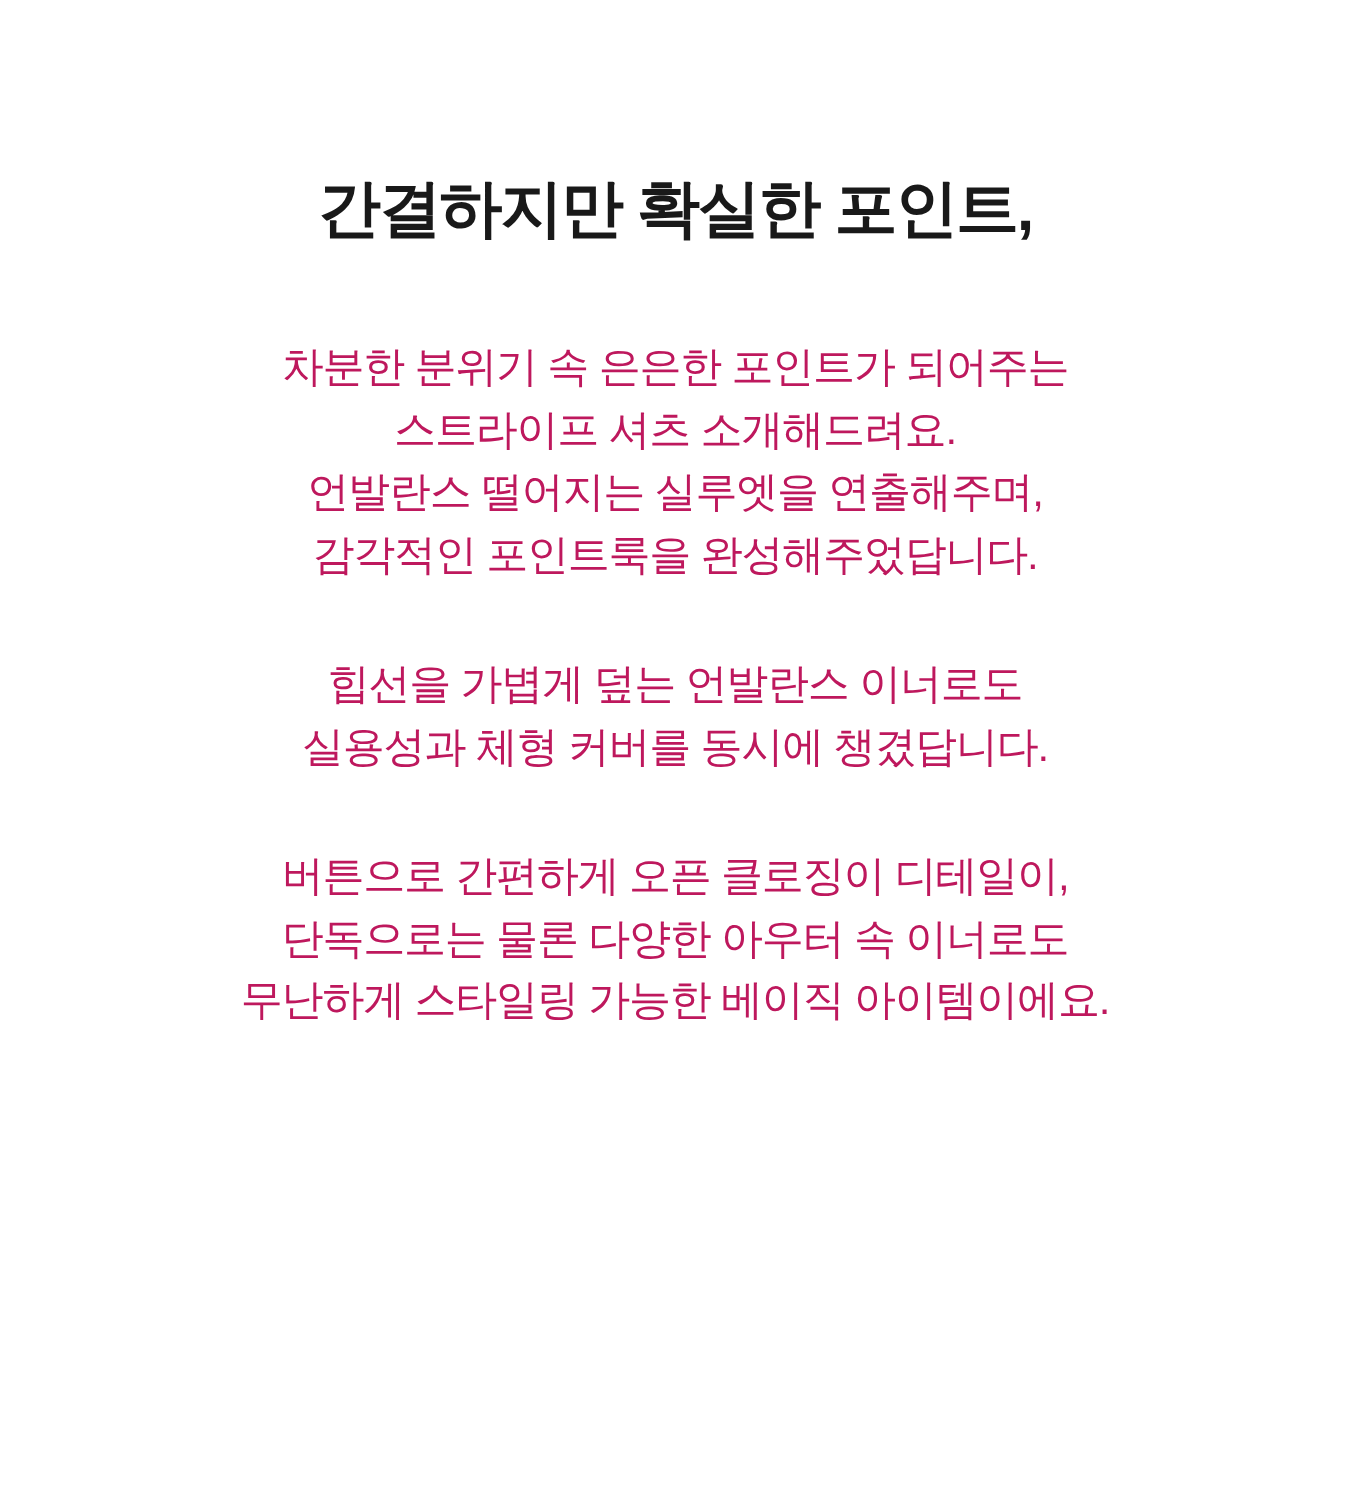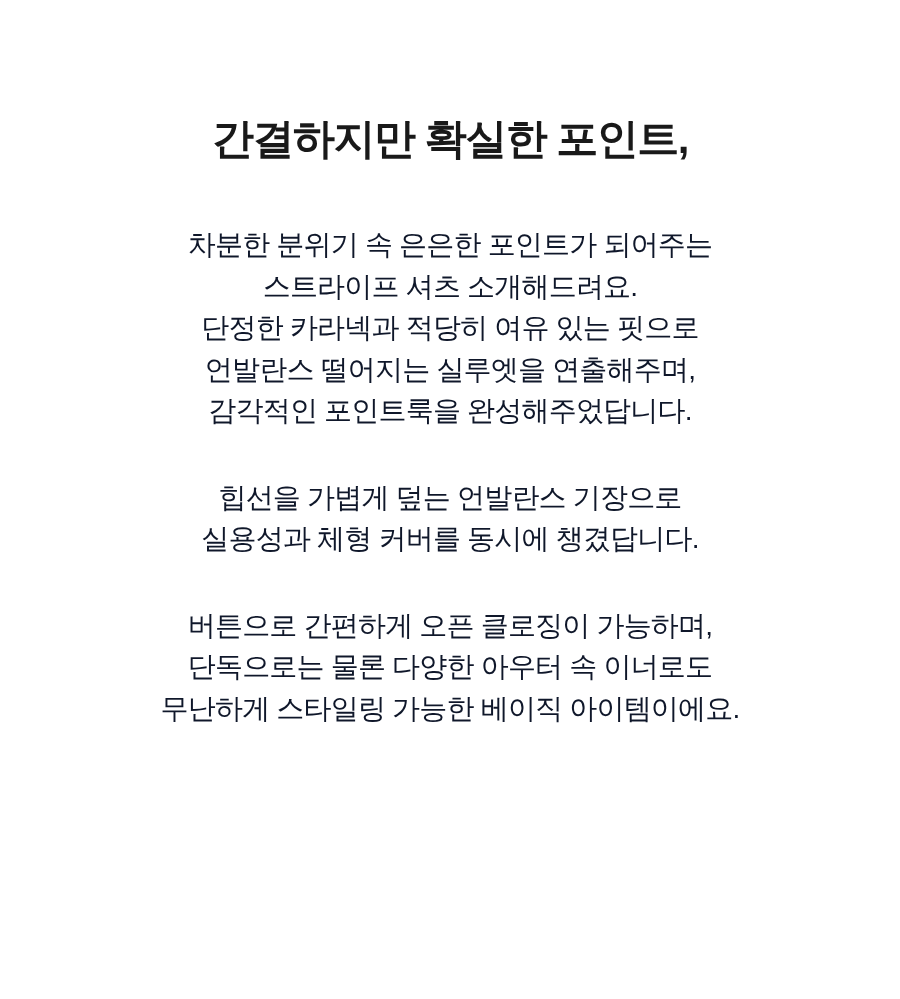--- a/index.html
+++ b/index.html
@@ -25,49 +25,48 @@
     line-height: 56px;
     font-weight: 700;
     color: #191919;
     letter-spacing: -1.5px;
   }
   .para {
     margin: 0 0 45px 0;
     font-size: 28px;
     line-height: 41.5px;
     font-weight: 300;
-    color: #0f172a;
+    color: #be185d;
     letter-spacing: -0.8px;
   }
   .line {
     display: block;
     white-space: nowrap;
   }
 </style>
 </head>
 <body>
 
 <div class="page">
 
   <h1 class="title">
     <span class="line">간결하지만 확실한 포인트,</span>
   </h1>
 
   <p class="para">
     <span class="line">차분한 분위기 속 은은한 포인트가 되어주는</span>
     <span class="line">스트라이프 셔츠 소개해드려요.</span>
-    <span class="line">단정한 카라넥과 적당히 여유 있는 핏으로</span>
     <span class="line">언발란스 떨어지는 실루엣을 연출해주며,</span>
     <span class="line">감각적인 포인트룩을 완성해주었답니다.</span>
   </p>
 
   <p class="para">
-    <span class="line">힙선을 가볍게 덮는 언발란스 기장으로</span>
+    <span class="line">힙선을 가볍게 덮는 언발란스 이너로도</span>
     <span class="line">실용성과 체형 커버를 동시에 챙겼답니다.</span>
   </p>
 
   <p class="para">
-    <span class="line">버튼으로 간편하게 오픈 클로징이 가능하며,</span>
+    <span class="line">버튼으로 간편하게 오픈 클로징이 디테일이,</span>
     <span class="line">단독으로는 물론 다양한 아우터 속 이너로도</span>
     <span class="line">무난하게 스타일링 가능한 베이직 아이템이에요.</span>
   </p>
 
 </div>
 
 </body></html>

